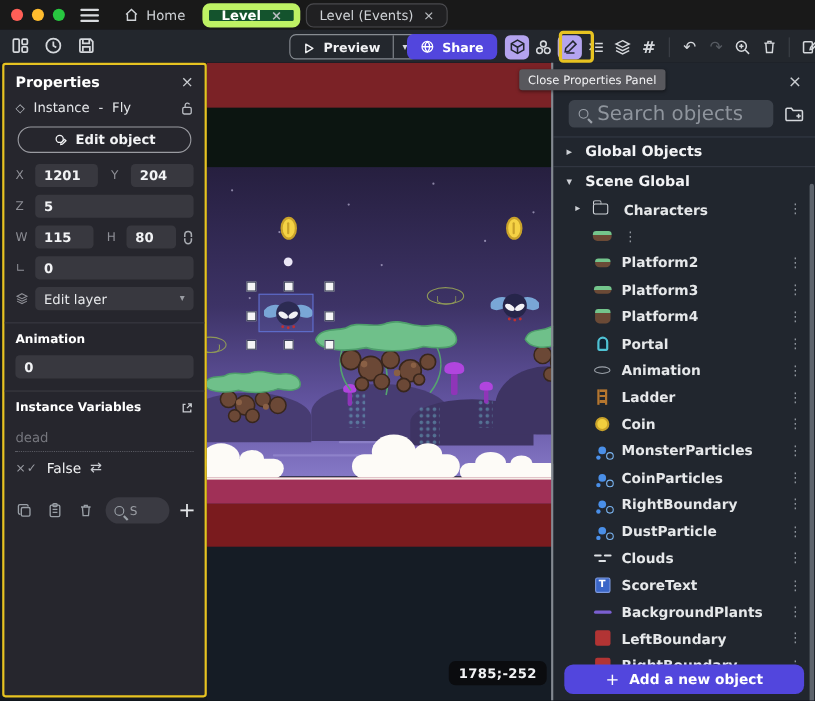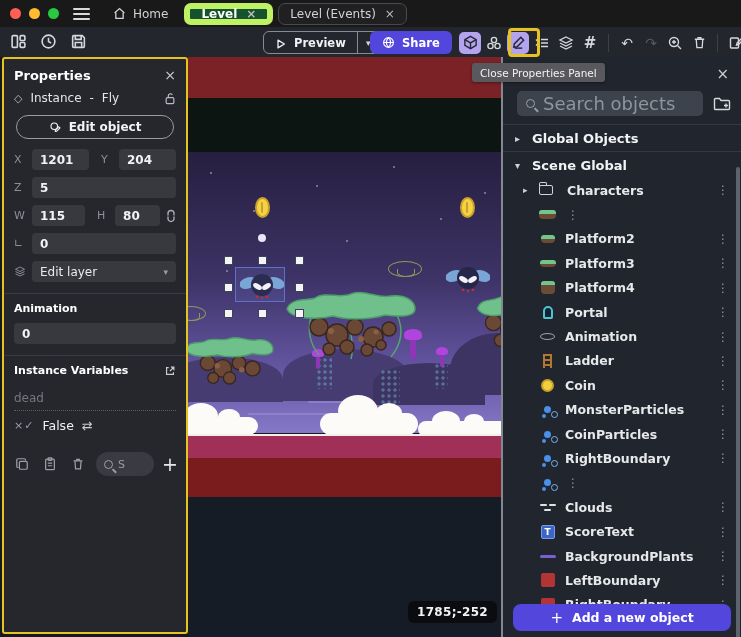--- a/index.html
+++ b/index.html
@@ -663,20 +663,21 @@
         <span class="obj-ic">
             <span class="ic-part"></span>
           </span>
         <span class="obj-label">RightBoundary</span>
         <span class="kebab">⋮</span>
       </div>
       <div class="obj-item">
         <span class="obj-ic">
             <span class="ic-part"></span>
           </span>
+        <span class="obj-label">DustParticle</span>
         <span class="kebab">⋮</span>
       </div>
       <div class="obj-item">
         <span class="obj-ic">
             <span class="ic-clouds"></span>
           </span>
         <span class="obj-label">Clouds</span>
         <span class="kebab">⋮</span>
       </div>
       <div class="obj-item">

